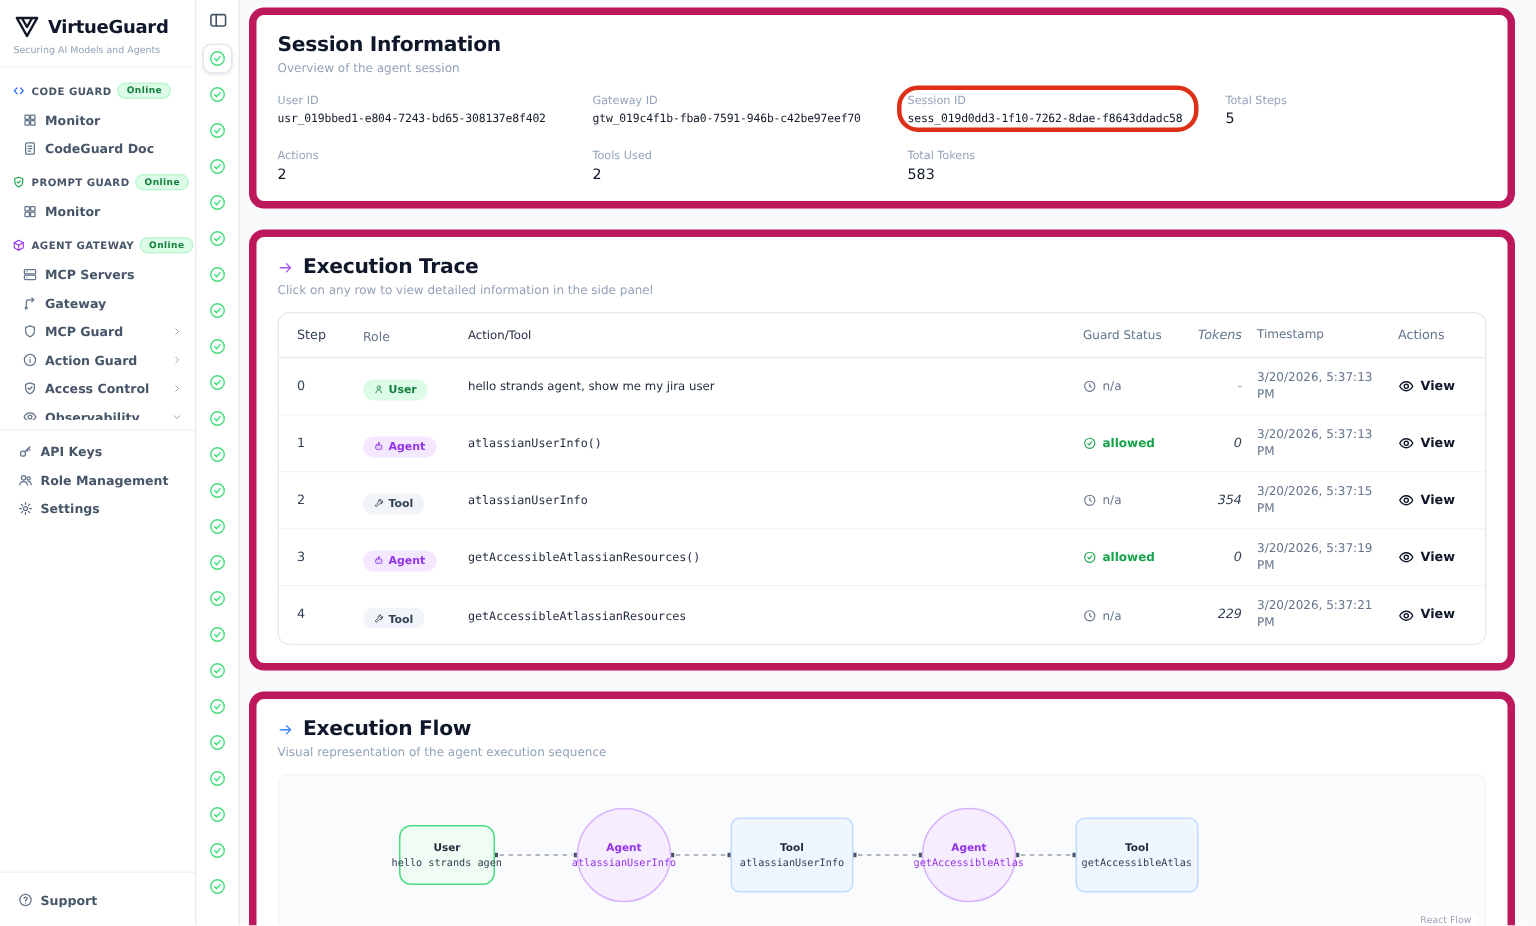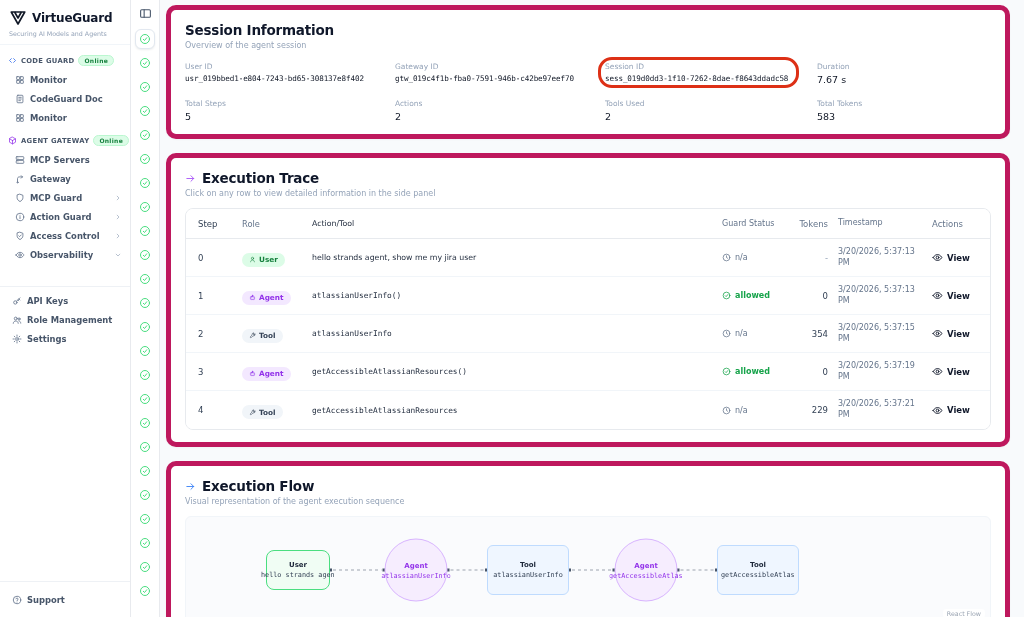--- a/index.html
+++ b/index.html
@@ -56,21 +56,21 @@
   
   #trace-table { border:1px solid #e7eaee; border-radius:8px; margin-top:10px; overflow:hidden; }
   .t-row { display:flex; align-items:center; border-bottom:1px solid #f1f5f9; min-height:38px; padding:0 0 0 12px; background:#fff; cursor:pointer; }
   .t-row:last-child { border-bottom:none; }
   .t-head { min-height:30px; color:#64748b; font-size:8.3px; cursor:default; border-bottom:1px solid #e7eaee; }
   .c-step { width:44px; font-size:8.5px; color:#334155; }
   .c-role { width:70px; }
   .c-action { flex:1; font-size:7.8px; color:#1e293b; }
   .c-guard { width:72px; display:flex; align-items:center; gap:4px; font-size:8px; color:#64748b; }
   .c-guard.allowed { color:#16a34a; font-weight:bold; }
-  .c-tokens { width:44px; text-align:right; padding-right:10px; font-size:8.5px; color:#334155; }
+  .c-tokens { width:44px; text-align:right; padding-right:10px; font-size:8.5px; color:#334155;font-style:italic; }
   .c-tokens.dash { color:#94a3b8; }
   .c-ts { width:94px; font-size:8px; color:#64748b; line-height:1.35; padding-right:8px; }
   .c-view { width:58px; display:flex; align-items:center; gap:4px; font-size:8.5px; font-weight:bold; color:#0f172a; cursor:pointer; }
   .role-pill { display:inline-flex; align-items:center; gap:3px; font-size:7.3px; font-weight:bold; border-radius:999px; padding:2.5px 7px; }
   .role-User { background:#dcfce7; color:#15803d; }
   .role-Agent { background:#f3e8ff; color:#9333ea; }
   .role-Tool { background:#f1f5f9; color:#334155; }
 
   
   #flow-canvas { position:relative; height:107px; margin-top:10px; background:#fafbfd; border:1px solid #f1f5f9; border-radius:6px; overflow:hidden; }
@@ -126,20 +126,30 @@
       </div>
       <div class="side-item">
         <span class="ic">
           <svg viewBox="0 0 24 24" width="10" height="10" fill="none" stroke="currentColor" stroke-width="2" stroke-linecap="round" stroke-linejoin="round">
             <rect x="5" y="3" width="14" height="18" rx="2"></rect>
             <path d="M9 8h6M9 12h6M9 16h4"></path>
           </svg>
         </span>
         <span class="lbl">CodeGuard Doc</span>
       </div>
+      <div class="sec-head c-green">
+        <span class="ic">
+          <svg viewBox="0 0 24 24" width="9" height="9" fill="none" stroke="currentColor" stroke-width="2" stroke-linecap="round" stroke-linejoin="round">
+            <path d="M12 3l7 2.5V11c0 4.5-3 7.5-7 9.5-4-2-7-5-7-9.5V5.5z"></path>
+            <path d="m9 11.5 2 2 4-4"></path>
+          </svg>
+        </span>
+        <span>PROMPT GUARD</span>
+        <span class="badge-online">Online</span>
+      </div>
       <div class="side-item">
         <span class="ic">
           <svg viewBox="0 0 24 24" width="10" height="10" fill="none" stroke="currentColor" stroke-width="2" stroke-linecap="round" stroke-linejoin="round">
             <rect x="4" y="4" width="7" height="7" rx="1"></rect>
             <rect x="13" y="4" width="7" height="7" rx="1"></rect>
             <rect x="4" y="13" width="7" height="7" rx="1"></rect>
             <rect x="13" y="13" width="7" height="7" rx="1"></rect>
           </svg>
         </span>
         <span class="lbl">Monitor</span>
@@ -442,24 +452,20 @@
           <div class="f-value mono">usr_019bbed1-e804-7243-bd65-308137e8f402</div>
         </div>
         <div class="field">
           <div class="f-label">Gateway ID</div>
           <div class="f-value mono">gtw_019c4f1b-fba0-7591-946b-c42be97eef70</div>
         </div>
         <div class="field">
           <div class="f-label">Session ID</div>
           <div class="f-value mono">sess_019d0dd3-1f10-7262-8dae-f8643ddadc58</div>
           <div class="annot-oval" id="sessionid-oval"></div>
-        </div>
-        <div class="field">
-          <div class="f-label">Duration</div>
-          <div class="f-value">7.67 s</div>
         </div>
         <div class="field">
           <div class="f-label">Total Steps</div>
           <div class="f-value">5</div>
         </div>
         <div class="field">
           <div class="f-label">Actions</div>
           <div class="f-value">2</div>
         </div>
         <div class="field">

